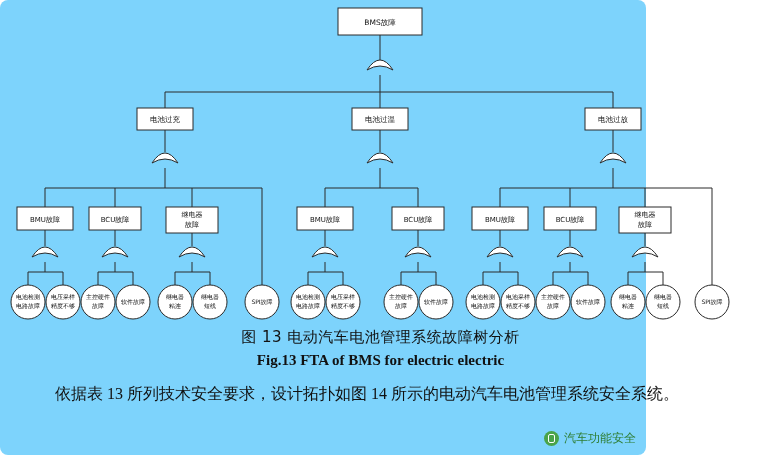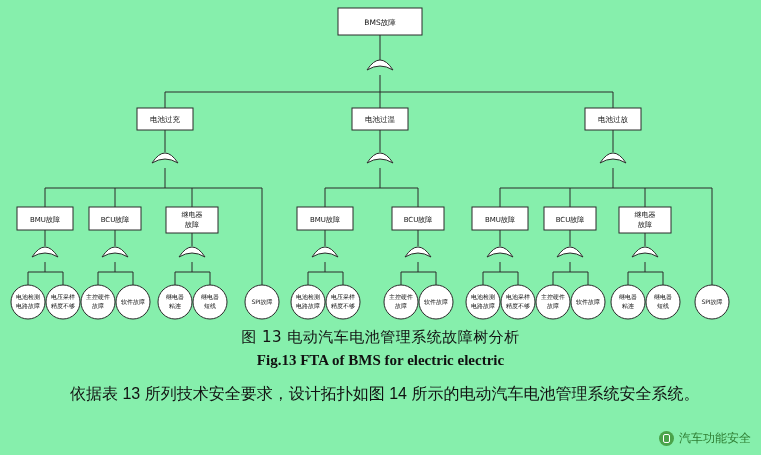--- a/index.html
+++ b/index.html
@@ -9,23 +9,24 @@
   }
   body {
     width: 761px;
     height: 455px;
     font-family: "Liberation Sans", sans-serif;
     position: relative;
     overflow: hidden;
   }
   #page {
     position: relative;
-    width: 761px;
+    width: 646px;
     height: 455px;
-    background: #86efac;
+    background: #7dd3fc;
+    border-radius: 8px;
   }
   #fta-svg {
     position: absolute;
     left: 0;
     top: 0;
   }
   .cap {
     position: absolute;
     left: 0;
     width: 761px;
@@ -39,24 +40,24 @@
     letter-spacing: 0.5px;
   }
   #cap-en {
     top: 352px;
     font-family: "Liberation Serif", serif;
     font-size: 15px;
     font-weight: bold;
   }
   #body-text {
     position: absolute;
-    left: 36px;
+    left: 21px;
     top: 380px;
     width: 715px;
-    font-family: Liberation Sans, sans-serif;
+    font-family: Liberation Serif, serif;
     font-size: 16px;
     line-height: 27px;
     color: #111;
     text-indent: 34px;
   }
   #watermark {
     position: absolute;
     right: 10px;
     bottom: 8px;
     display: flex;

